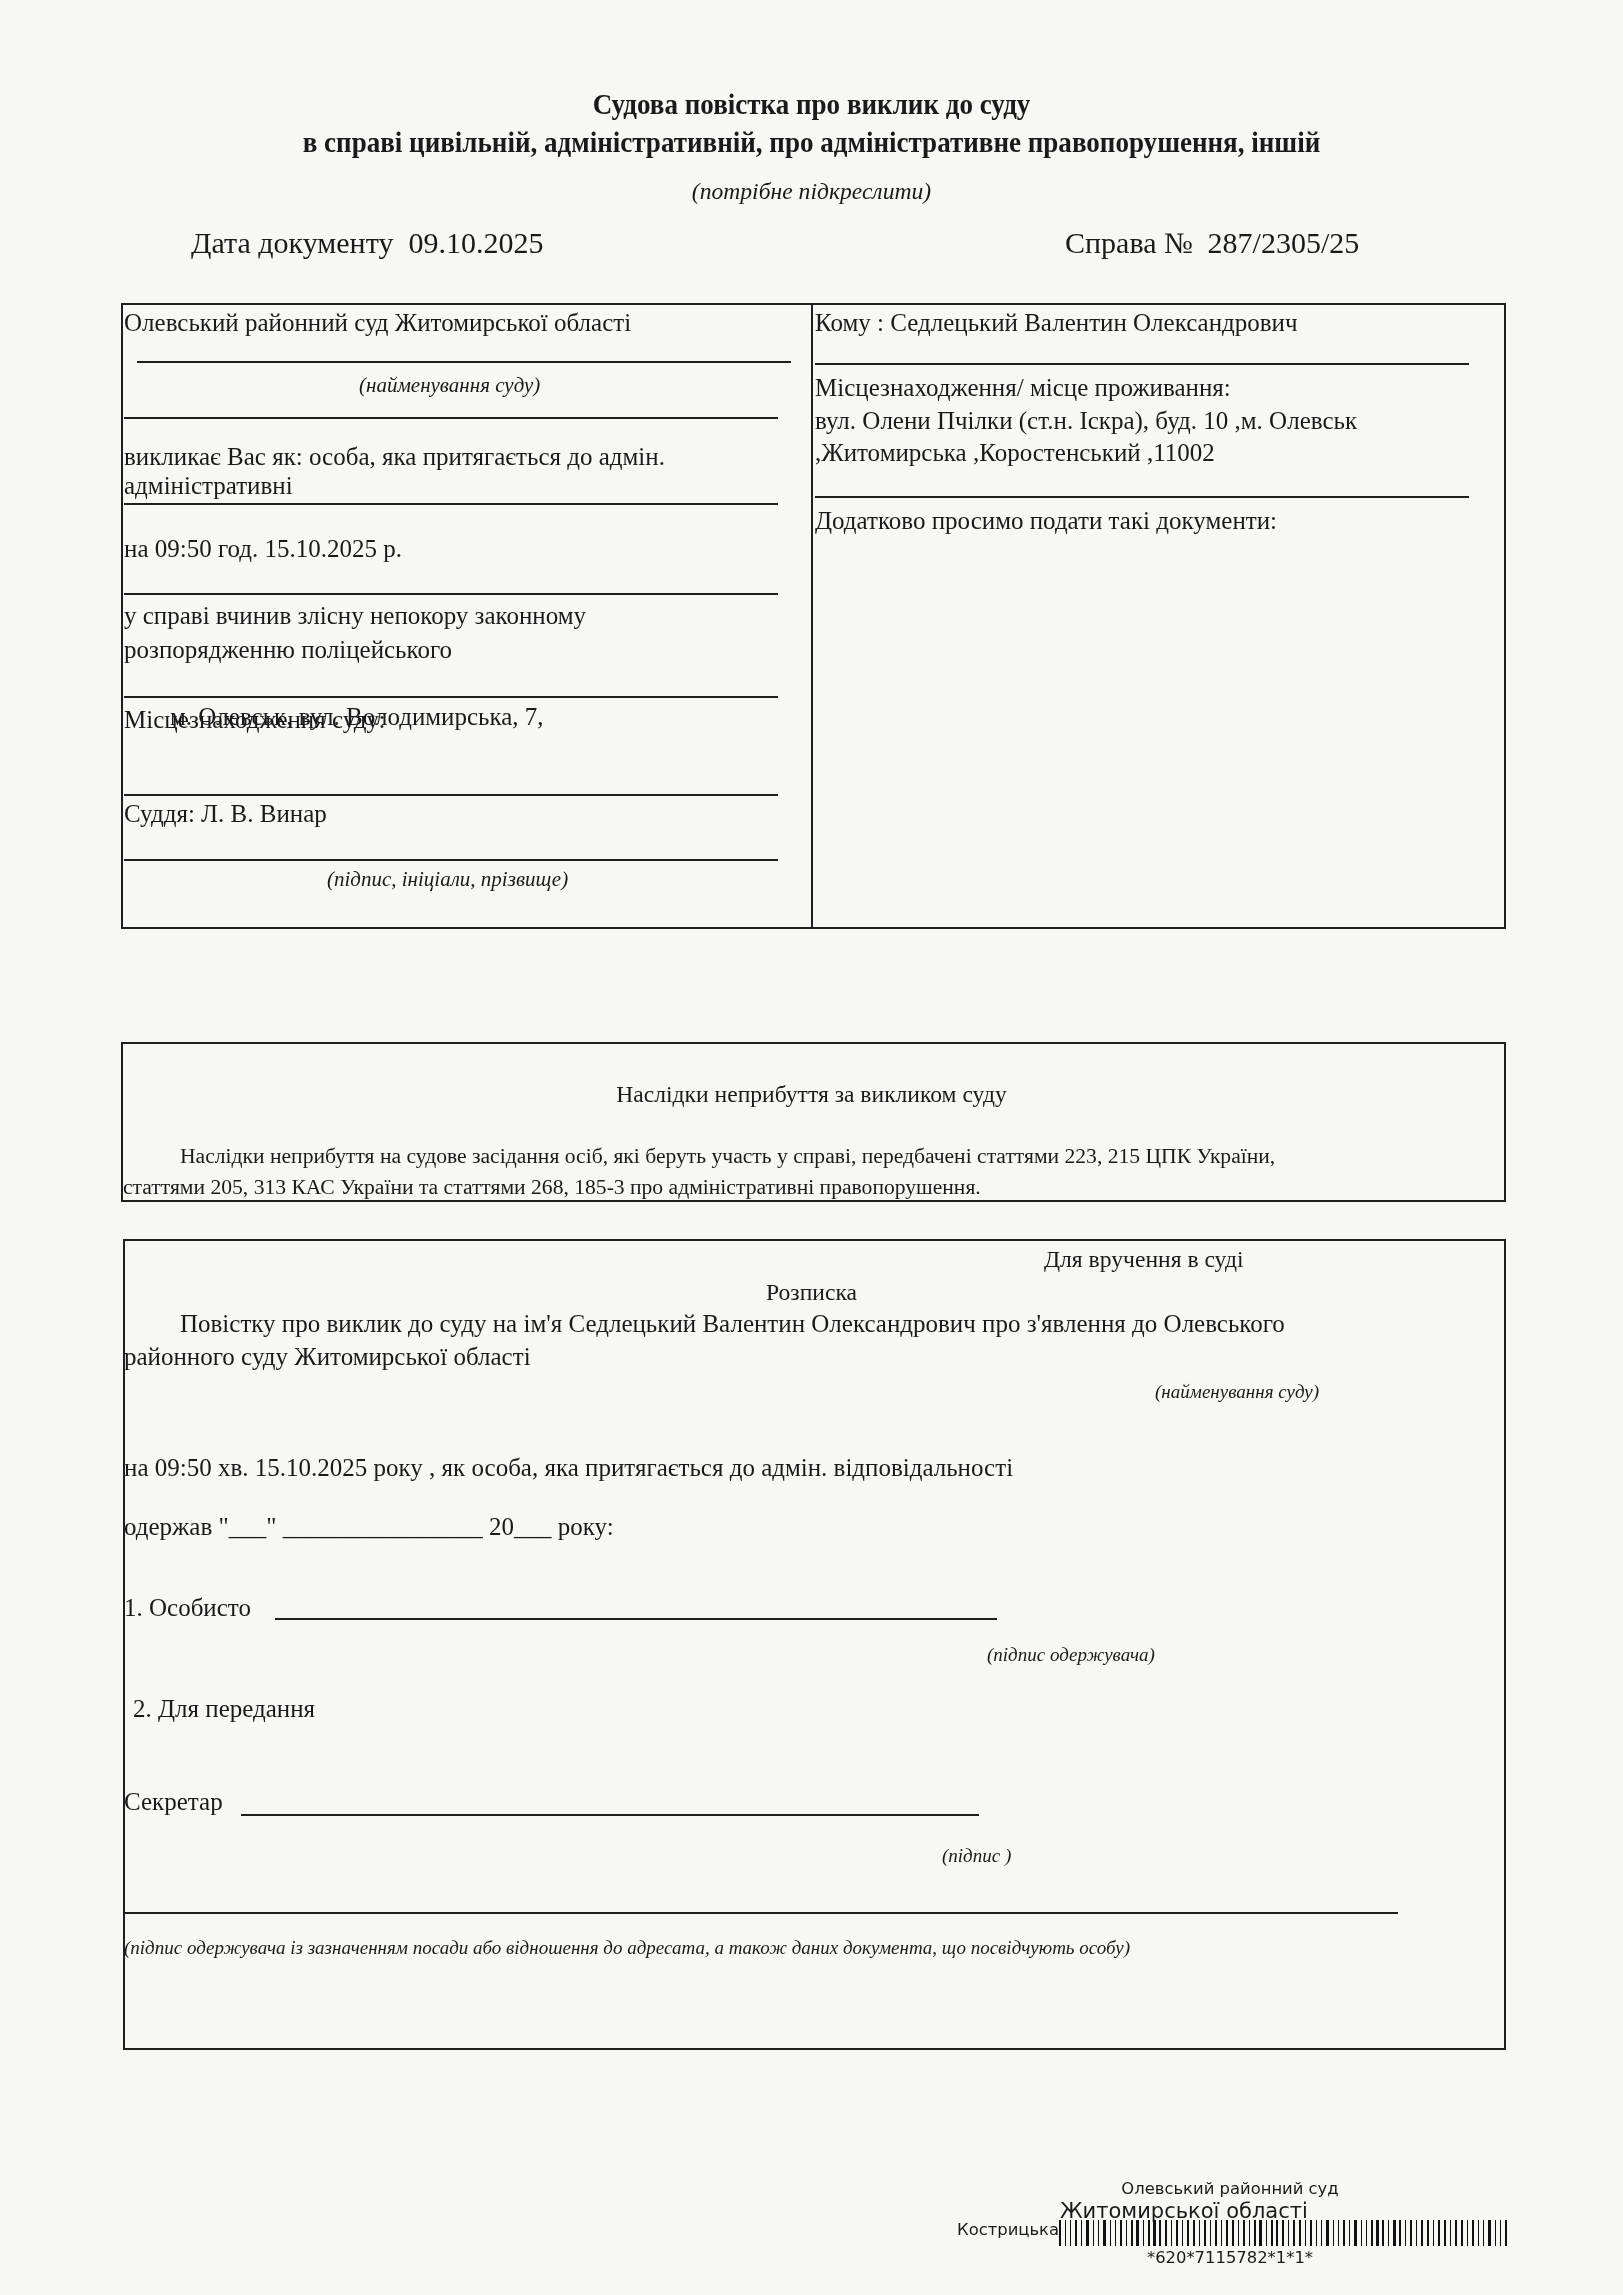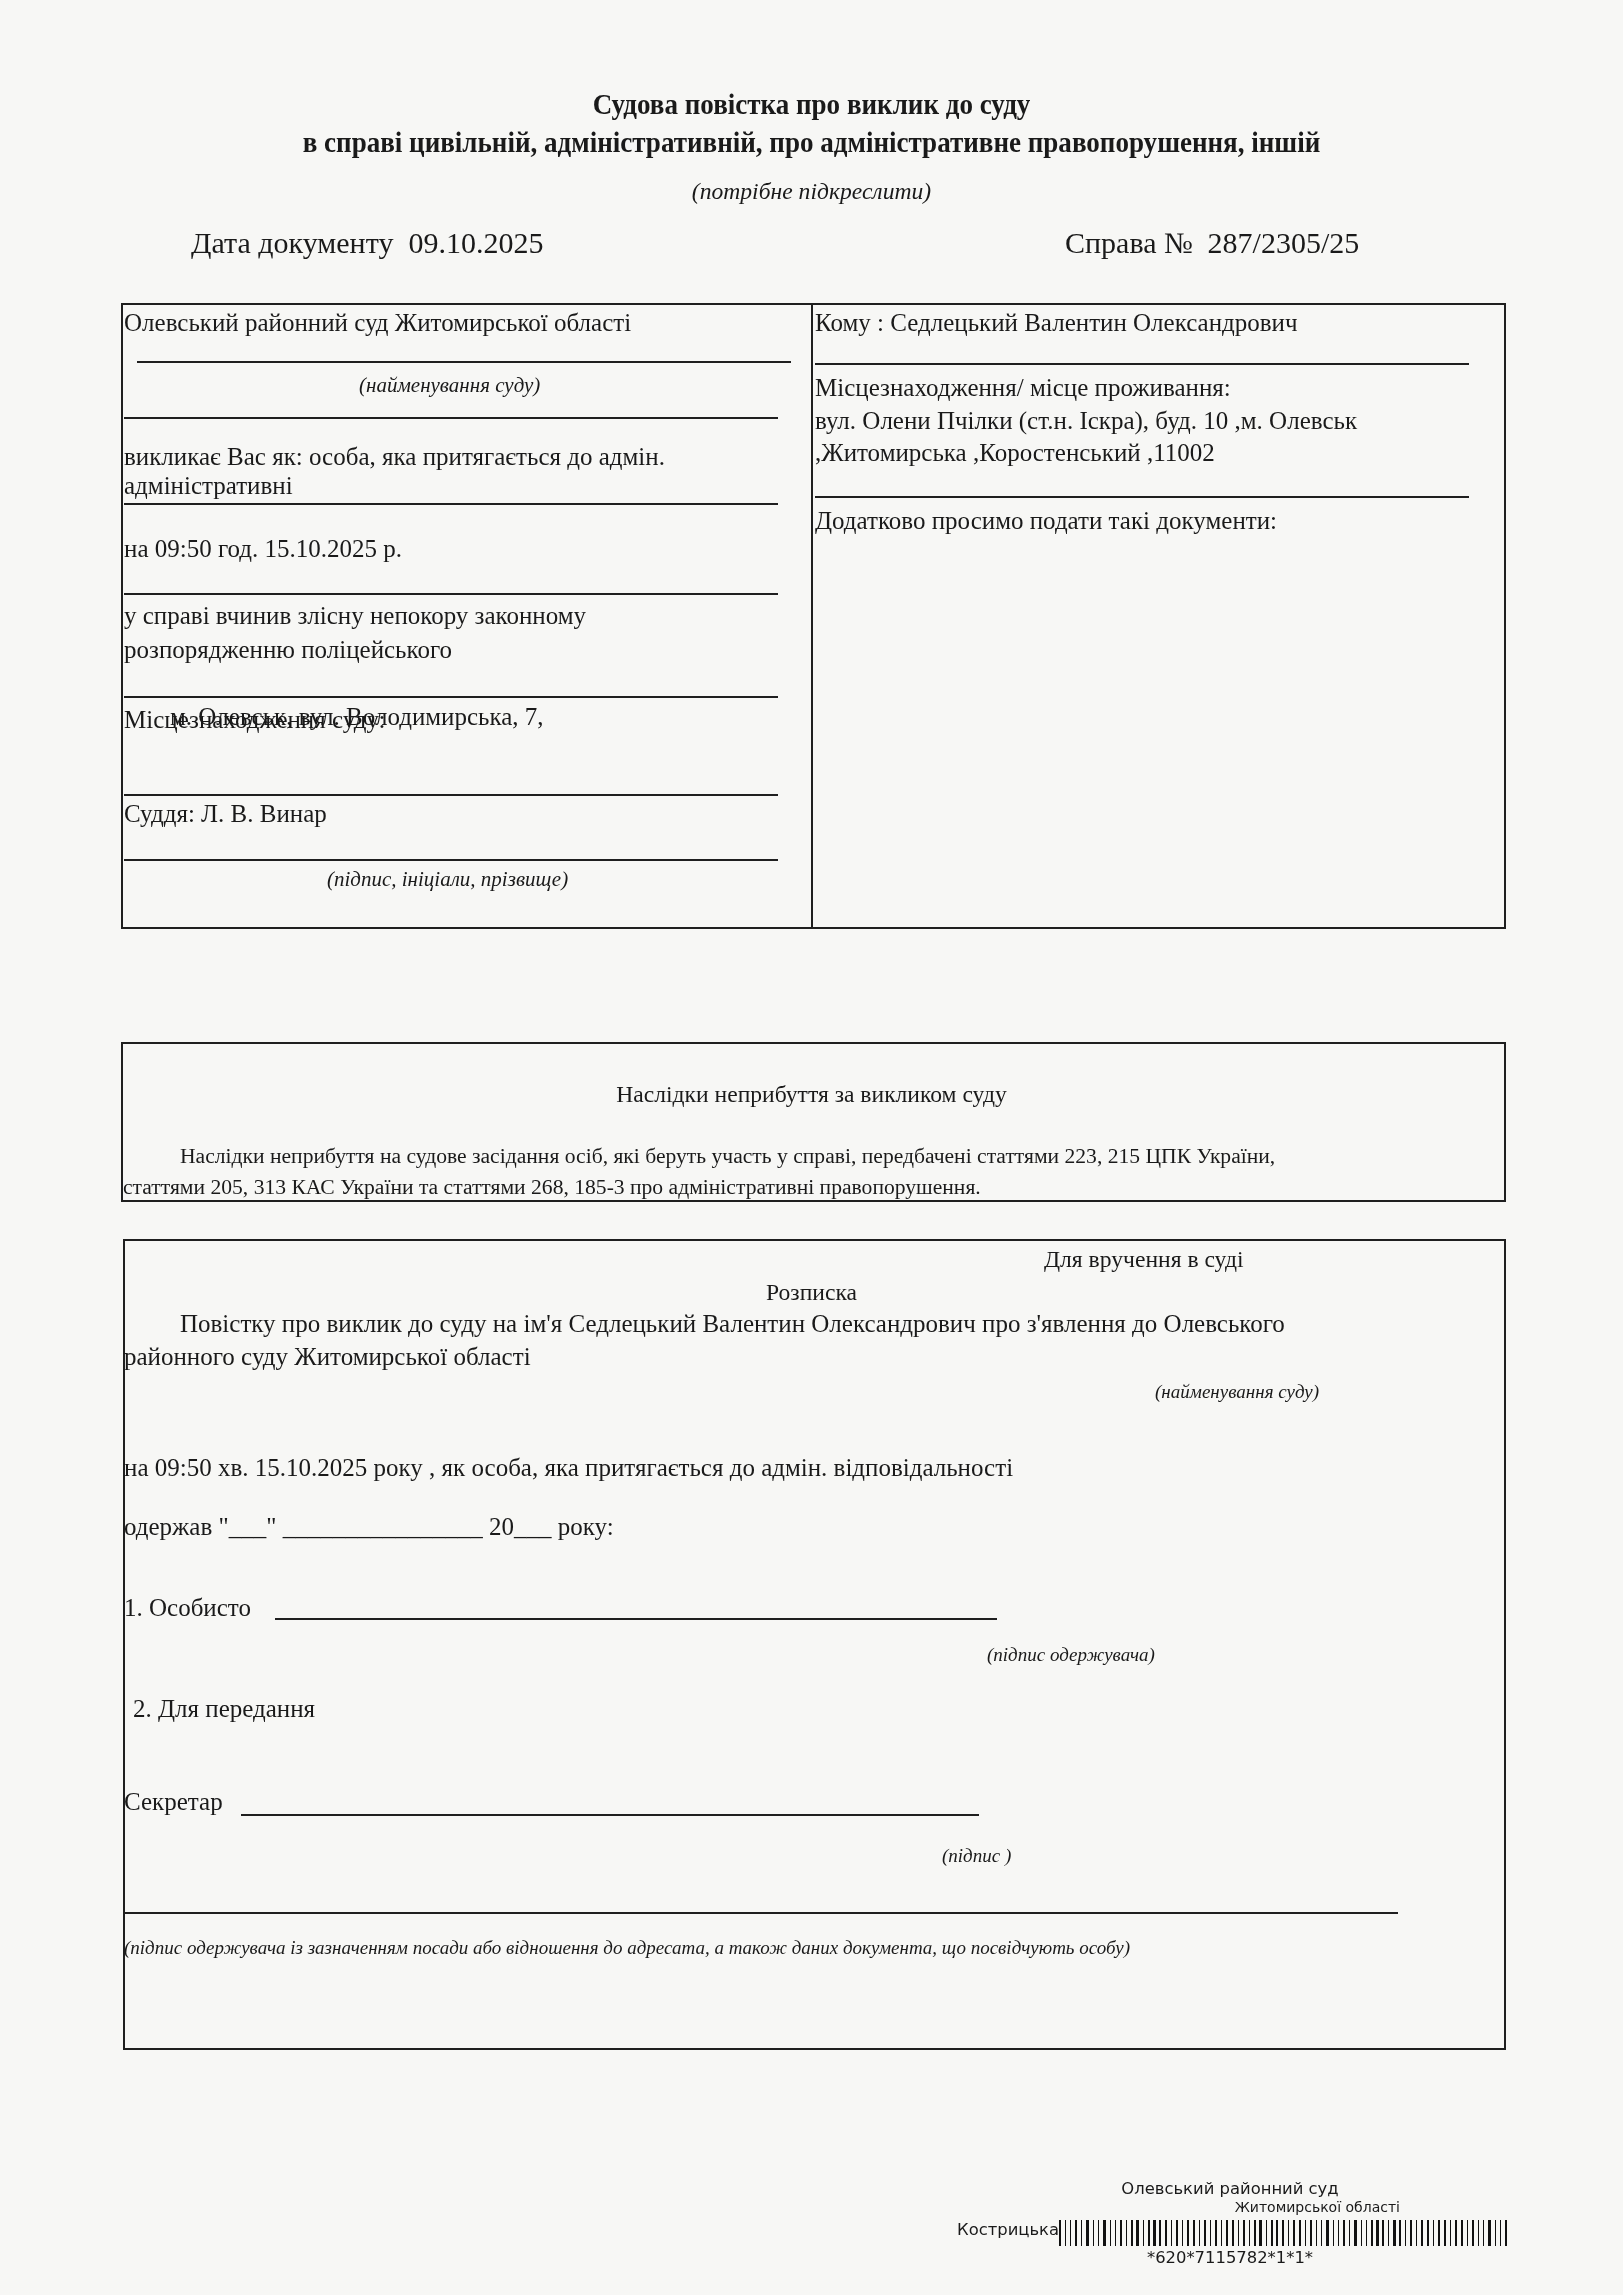--- a/index.html
+++ b/index.html
@@ -112,21 +112,21 @@
 <div class="abs txt" style="left:133px; top:1692px;">2. Для передання</div>
 
 <div class="abs txt" style="left:124px; top:1785px;">Секретар</div>
 <div class="abs rule" style="left:241px; top:1814px; width:738px;"></div>
 <div class="abs ital" style="left:942px; top:1845px; font-size:19px;">(підпис )</div>
 
 <div class="abs rule" style="left:124px; top:1912px; width:1274px;"></div>
 <div class="abs ital" style="left:124px; top:1937px; font-size:19px;">(підпис одержувача із зазначенням посади або відношення до адресата, а також даних документа, що посвідчують особу)</div>
 
 <div class="abs footer-sans" style="left:1060px; top:2179px; width:340px; text-align:center; font-size:16.4px;">Олевський районний суд</div>
-<div class="abs footer-sans" style="left:1060px; top:2199px; width:340px; text-align:right; font-size:14px;">Житомирської області</div>
+<div class="abs footer-sans" style="left:1060px; top:2199px; width:340px; text-align:left; font-size:21px;">Житомирської області</div>
 <div class="abs footer-sans" style="left:957px; top:2220px; font-size:16.4px;">Кострицька</div>
 <div class="abs barcode" style="left:1059px; top:2220px; width:452px;">
   <span style="width:2.6px"></span>
     <span style="width:2.6px"></span>
     <span style="width:2px"></span>
     <span style="width:3.3px"></span>
     <span style="width:2px"></span>
     <span style="width:3.9px"></span>
     <span style="width:2px"></span>
     <span style="width:2.6px"></span>

